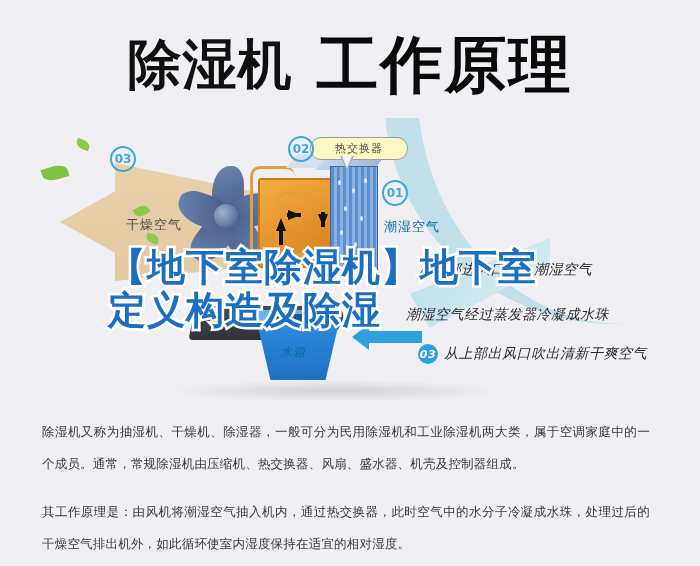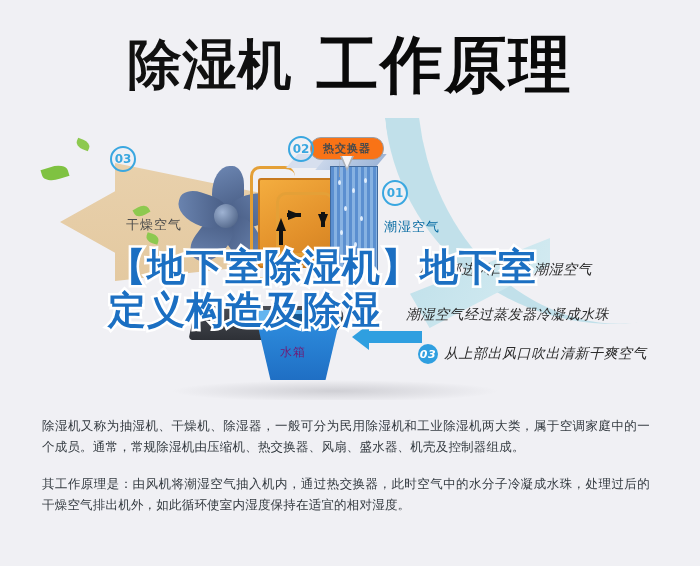--- a/index.html
+++ b/index.html
@@ -134,29 +134,30 @@
   }
   .tank-lip{
     position:absolute;left:255px;top:192px;width:86px;height:14px;
     background:#63b4ef;border-radius:4px;
   }
   .tank-inner{
     position:absolute;left:268px;top:196px;width:60px;height:9px;
     background:#17568f;border-radius:3px;
   }
   .tank-label{
-    position:absolute;left:280px;top:226px;font-size:12px;color:#701a75;
+    position:absolute;left:280px;top:226px;font-size:12px;color:#0369a1;
     letter-spacing:1px;
+    font-style:italic;
   }
 
   
   .callout{
-    position:absolute;left:310px;top:19px;padding:3px 12px;
-    border:1px solid #9aa0a8;border-radius:11px;background:#f97316;
-    font-size:11px;color:#4b4b4b;letter-spacing:1px;white-space:nowrap;font-weight:bold;
+    position:absolute;left:310px;top:19px;padding:3px 24px;
+    border:1px solid #9aa0a8;border-radius:11px;background:#fef9c3;
+    font-size:11px;color:#4b4b4b;letter-spacing:1px;white-space:nowrap;
   }
   .callout:after{
     content:"";position:absolute;left:28px;bottom:-18px;width:0;height:0;
     border-left:1px solid #9aa0a8;border-right:1px solid transparent;
     border-top:18px solid transparent;
   }
   .callout-stem{
     position:absolute;left:340px;top:38px;width:0;height:0;
     border-left:7px solid transparent;border-right:7px solid transparent;
     border-top:15px solid #aab0b8;
@@ -210,21 +211,21 @@
     -webkit-text-stroke:5px #ffffff;
     paint-order:stroke fill;
     text-shadow:
       0 0 0 #fff;
   }
   .wm-line{display:block;white-space:nowrap;}
 
   
   .body-text{position:absolute;left:42px;top:416px;width:620px;}
   .para{
-    font-size:12.5px;line-height:21px;color:#333a40;letter-spacing:.2px;
+    font-size:12.5px;line-height:32px;color:#333a40;letter-spacing:.2px;
     margin:0 12px 16px 0;text-align:justify;
   }
   .para:last-child{margin-bottom:0;}
 </style>
 </head>
 <body>
 
 <div class="page">
 
   <div class="title-wrap">

